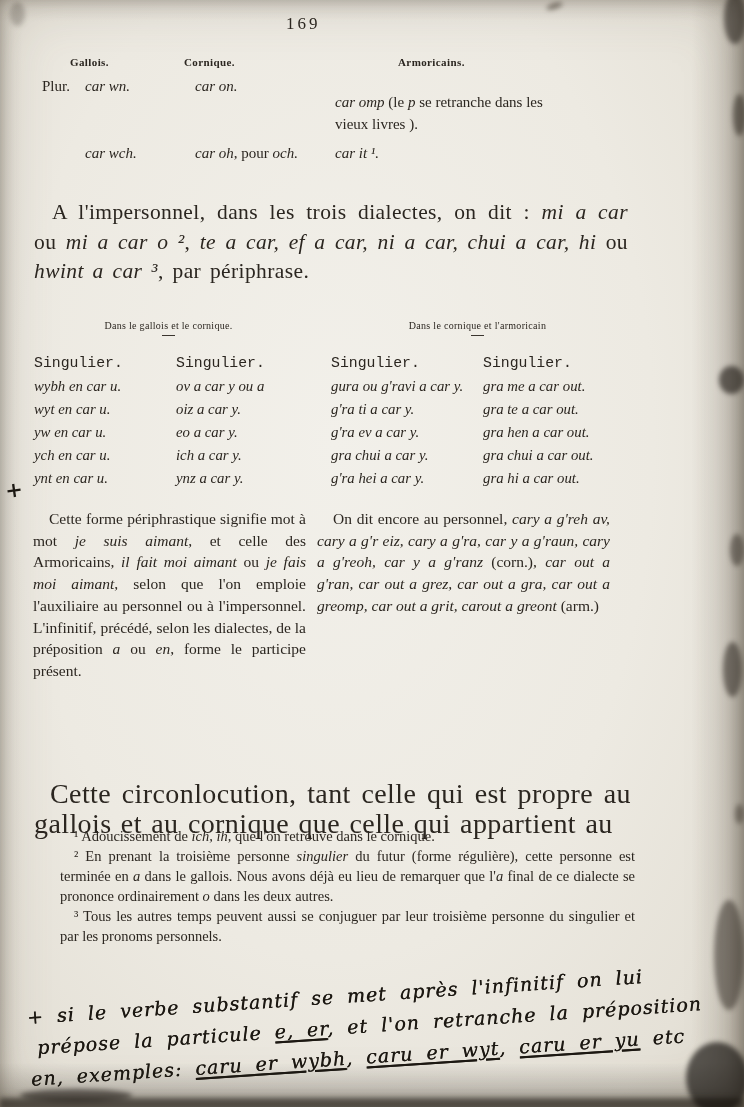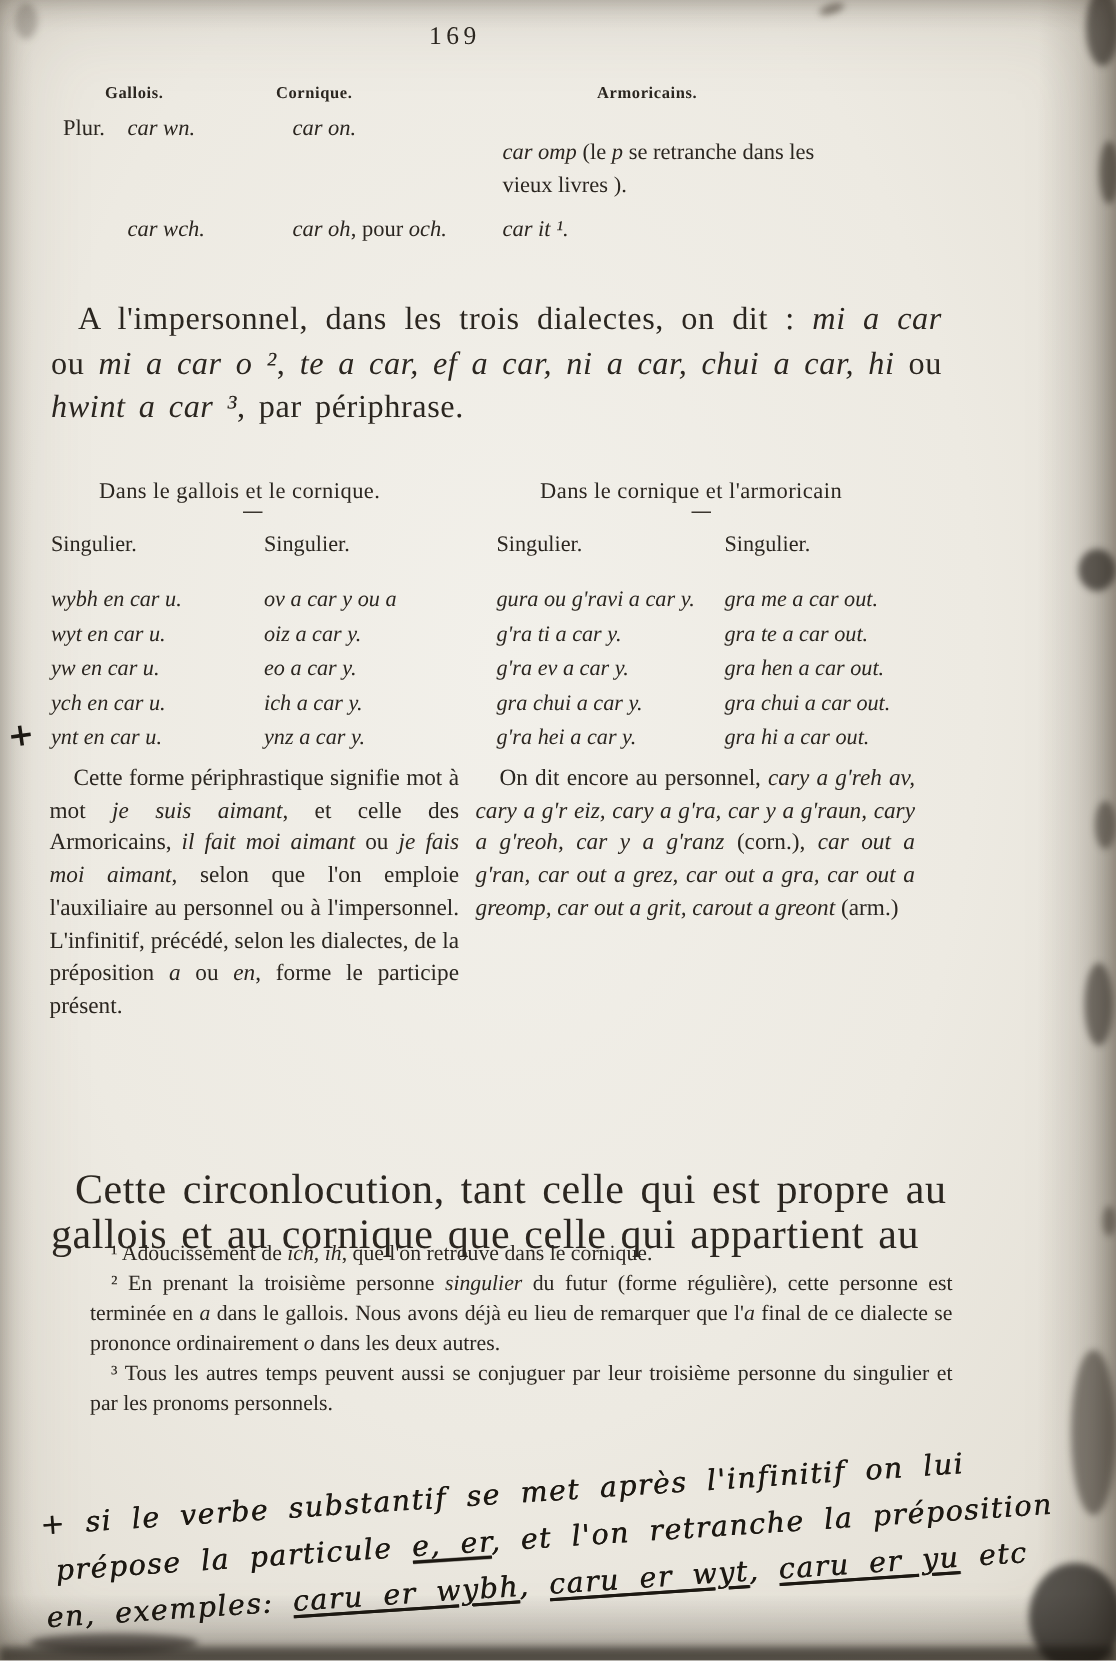--- a/index.html
+++ b/index.html
@@ -30,28 +30,28 @@
   .pt-row:first-child { margin-bottom:7px; }
   .pt-cell { white-space:nowrap;font-family:Liberation Serif, serif; }
   .pt-cell.wrapcell { white-space:normal;margin-top:16px; }
 
   .big-para {
     position:absolute; left:34px; top:198px; width:594px;
     font-size:21.5px; line-height:29.5px; text-indent:18px; text-align:justify;
     word-spacing:3px; letter-spacing:0.4px;
   }
 
-  .gh { position:absolute; font-size:15px; text-align:left; letter-spacing:0.3px; }
+  .gh { position:absolute; font-size:10px; text-align:center; letter-spacing:0.3px; }
   .gh1 { left:66px;  top:320px; width:205px; }
-  .gh2 { left:360px; top:320px; width:215px; }
+  .gh2 { left:370px; top:320px; width:215px; }
   .gh-rule { display:block; width:13px; height:0; border-top:1.3px solid #3a352e; margin:4px auto 0; }
 
   .paradigm { position:absolute; left:30px; top:352px; width:670px; font-size:14.8px; }
   .pg-row { display:grid; grid-template-columns:142px 155px 152px 175px; line-height:23px; }
-  .pg-head { line-height:22px; margin-bottom:15px; }
+  .pg-head { line-height:22px; margin-bottom:1px;font-family:Liberation Mono, monospace; }
   .pg-cell { white-space:nowrap; padding-left:4px; }
   .pg-row:not(.pg-head) .pg-cell { font-style:italic; }
 
   .margin-plus {
     position:absolute; left:5px; top:477px; font-size:21px; color:#1c1812;
     transform:rotate(-8deg); font-weight:bold;
     font-family:"DejaVu Serif", serif;
   }
 
   .colp { position:absolute; font-size:15.5px; line-height:21.7px; text-align:justify; text-indent:16px; }

